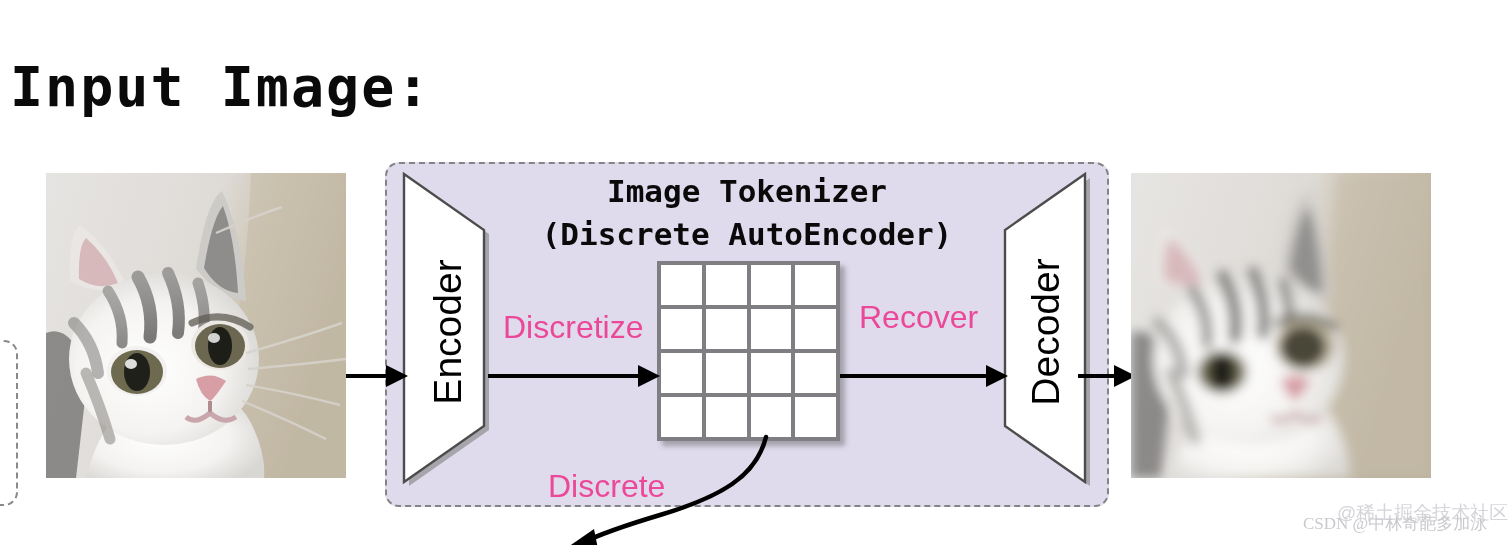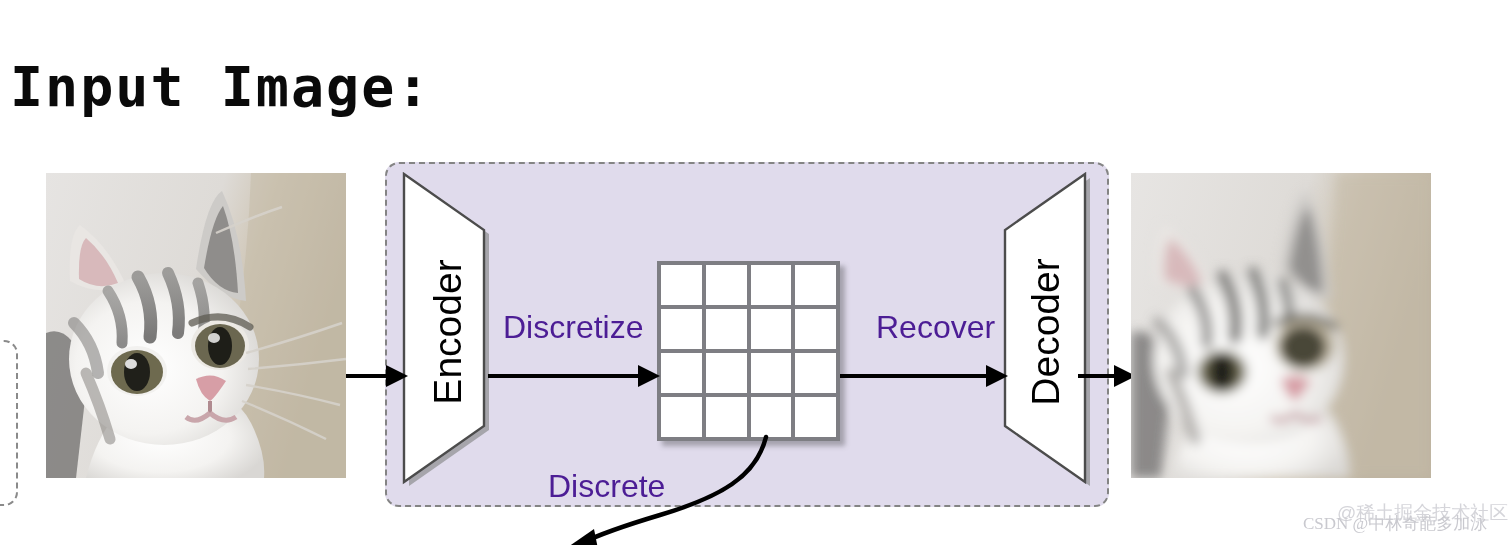--- a/index.html
+++ b/index.html
@@ -136,25 +136,25 @@
   .token-cell { background: #ffffff; }
 
   
   .flow-arrow { position: absolute; }
 
   
   .edge-label {
     position: absolute;
     font-family: "Liberation Sans", sans-serif;
     font-size: 32px;
-    color: #4c1d95;
+    color: #ec4899;
     white-space: nowrap;
   }
   #label-discretize { left: 503px; top: 309px; }
-  #label-recover    { left: 859px; top: 309px; margin-left: 17px; }
+  #label-recover    { left: 859px; top: 299px; }
   #label-flattern   { left: 548px; top: 468px; }
 
   
   #flatten-arrow {
     position: absolute;
     left: 550px;
     top: 425px;
     width: 260px;
     height: 125px;
   }
@@ -250,20 +250,22 @@
         <path d="M200 180 Q250 166 296 150"></path>
         <path d="M202 196 Q252 192 300 186"></path>
         <path d="M200 212 Q248 220 294 232"></path>
         <path d="M196 228 Q240 246 280 266"></path>
         <path d="M170 60 Q206 44 236 34"></path>
       </g>
     </svg>
   </div>
 
   <div id="tokenizer-box"></div>
+  <div id="tokenizer-title">Image Tokenizer
+(Discrete AutoEncoder)</div>
 
   <div class="trapezoid-wrap" id="encoder-shape">
     <svg class="trap-svg" viewBox="0 0 98 320" preserveAspectRatio="none">
       <polygon points="10,314 90,258 90,62 10,6" fill="#9b9ba0" opacity="0.85"></polygon>
       <polygon points="5,310 85,254 85,58 5,2" fill="#ffffff" stroke="#4c4c4c" stroke-width="2.4"></polygon>
     </svg>
     <div class="trap-label">Encoder</div>
   </div>
 
   <div class="trapezoid-wrap" id="decoder-shape">

